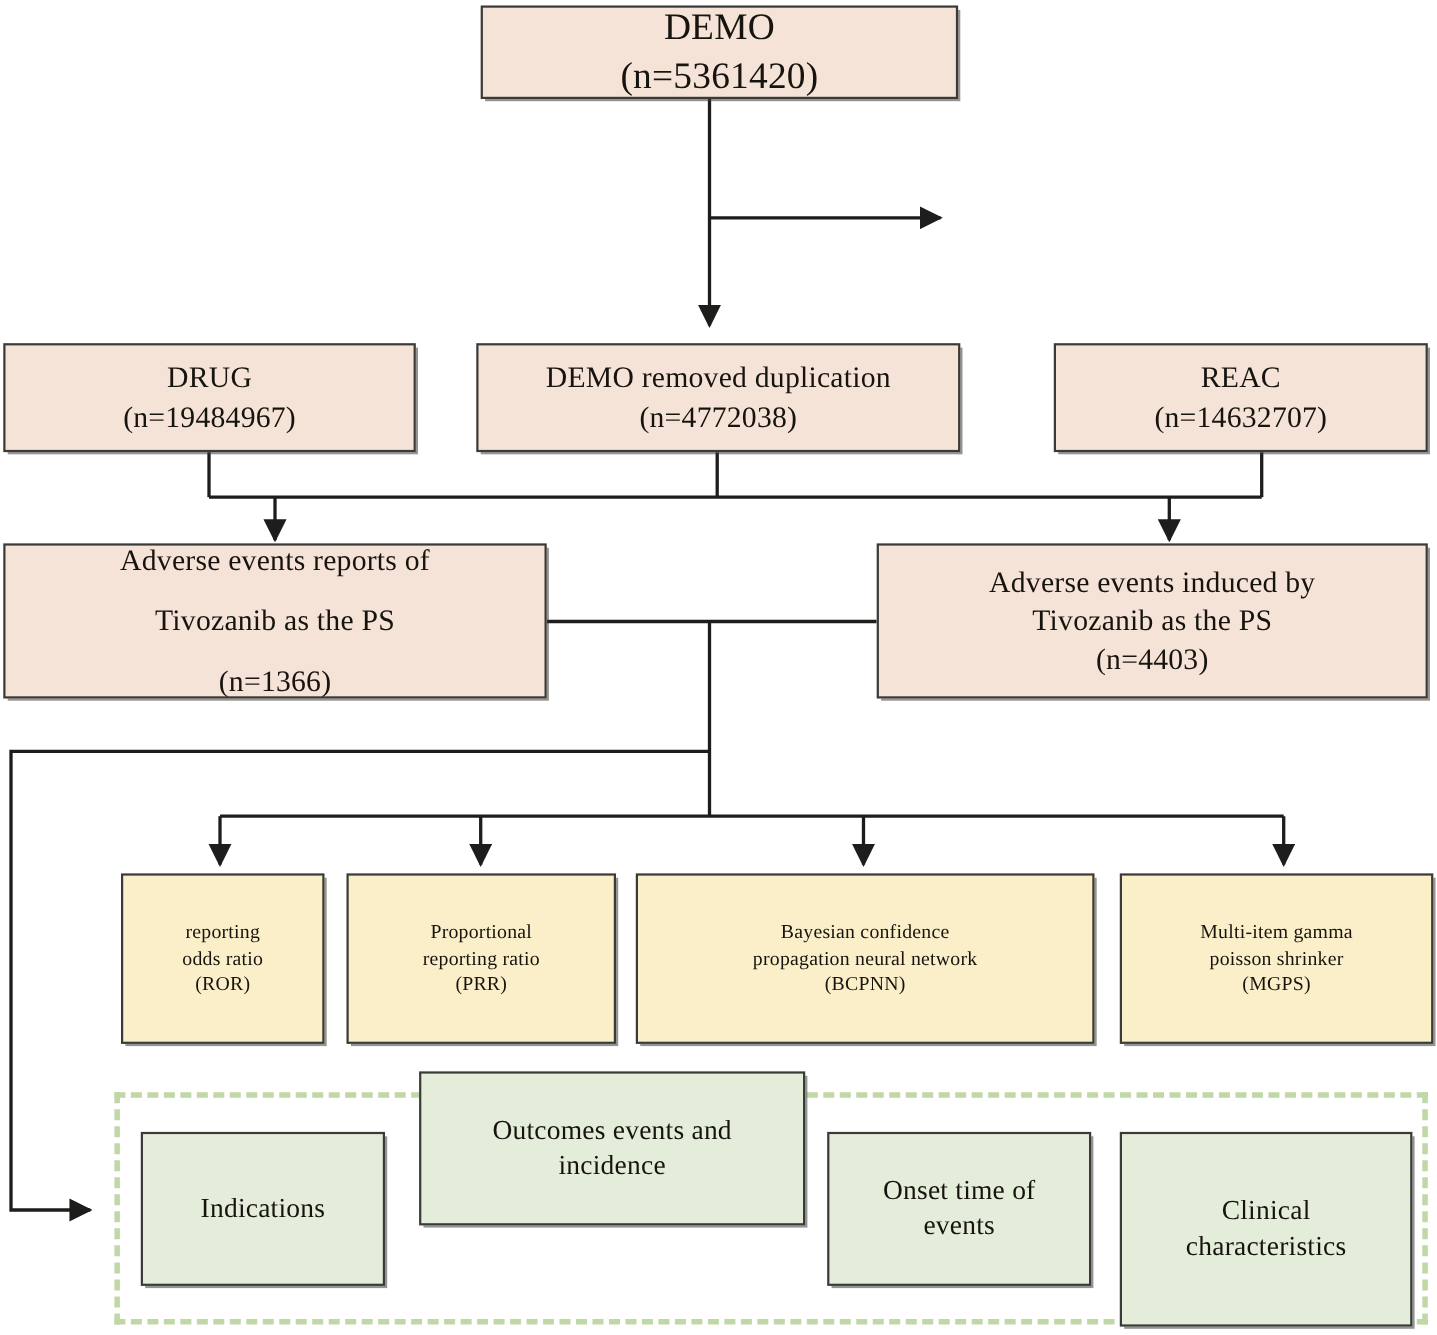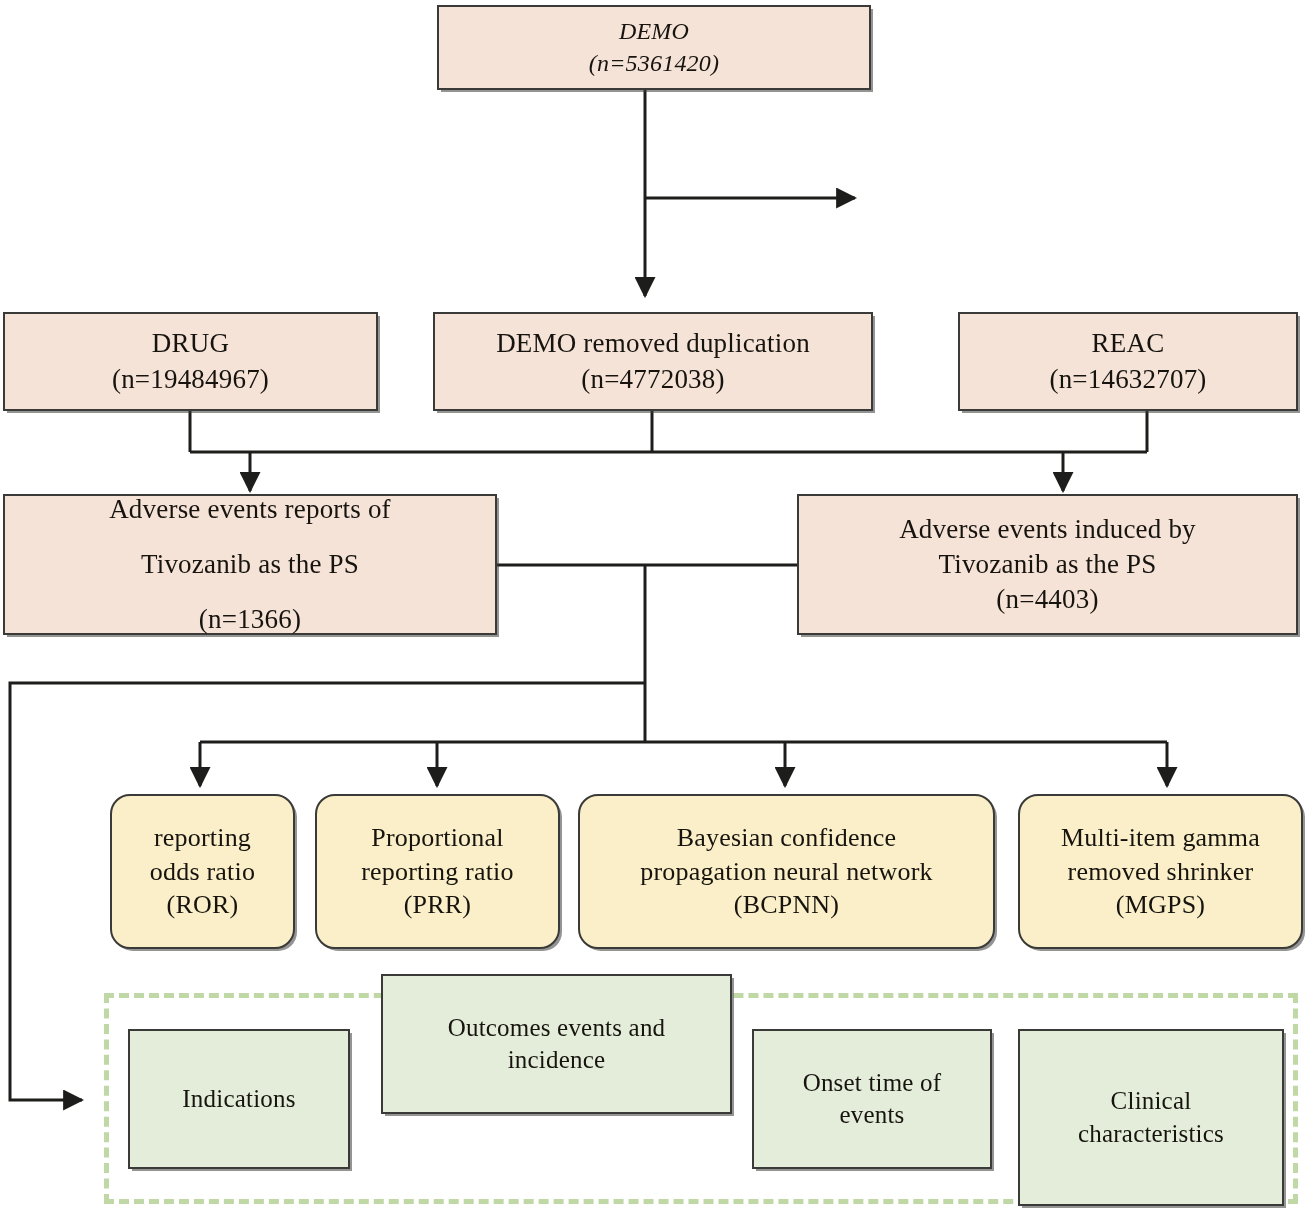--- a/index.html
+++ b/index.html
@@ -39,23 +39,23 @@
     box-shadow: 3px 3px 0 -1px rgba(60,60,58,0.55);
     color: #17140f;
     line-height: 1.30;
     letter-spacing: 0.2px;
   }
   .node .line { display: block; white-space: nowrap; }
   .peach  { background: #f5e3d7; }
   .yellow { background: #faefc8; }
   .green  { background: #e4edda; }
 
-  .fs-28 { font-size: 24px; font-style: italic; }
+  .fs-28 { font-size: 34px; }
   .fs-27 { font-size: 27px; }
-  .fs-26 { font-size: 26px; border-radius: 20px; }
+  .fs-26 { font-size: 18px; }
   .fs-25 { font-size: 25px; }
 
   #dashed-group {
     position: absolute;
     box-sizing: border-box;
     border: 5px dashed #bfd8a5;
     background: transparent;
   }
 </style>
 </head>
@@ -142,21 +142,21 @@
   </div>
 
   <div class="node yellow fs-26" style="left:578px; top:794px; width:417px; height:155px;">
     <span class="line">Bayesian confidence</span>
     <span class="line">propagation  neural  network</span>
     <span class="line">(BCPNN)</span>
   </div>
 
   <div class="node yellow fs-26" style="left:1018px; top:794px; width:285px; height:155px;">
     <span class="line">Multi-item  gamma</span>
-    <span class="line">removed shrinker</span>
+    <span class="line">poisson shrinker</span>
     <span class="line">(MGPS)</span>
   </div>
 
   <div id="dashed-group" style="left:104px; top:993px; width:1194px; height:211px;"></div>
 
   <div class="node green fs-25" style="left:128px; top:1029px; width:222px; height:140px;">
     <span class="line">Indications</span>
   </div>
 
   <div class="node green fs-25" style="left:381px; top:974px; width:351px; height:140px;">

